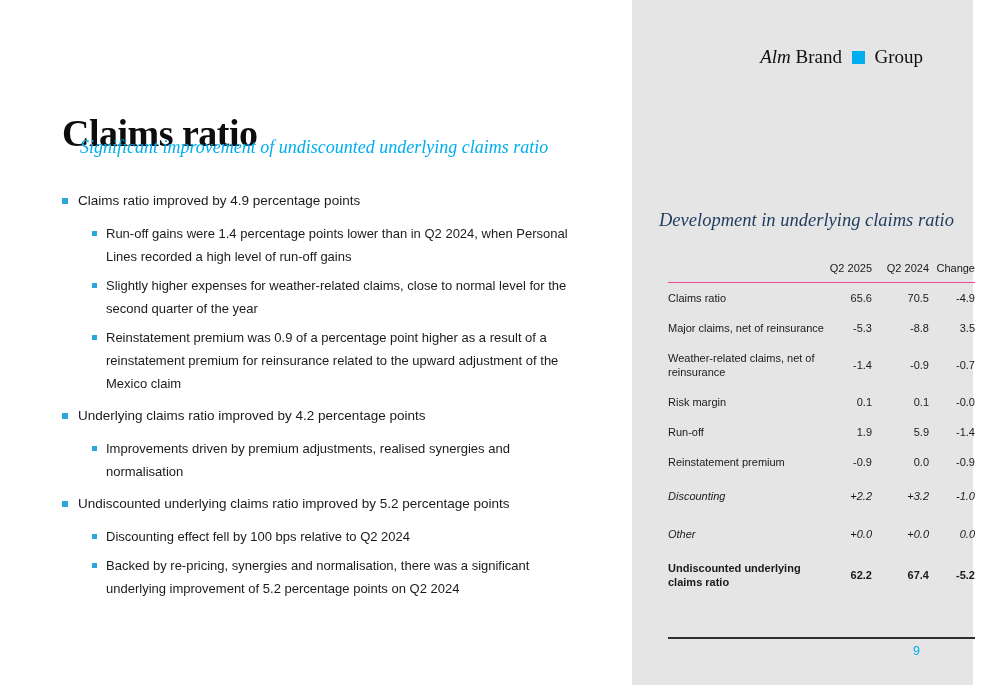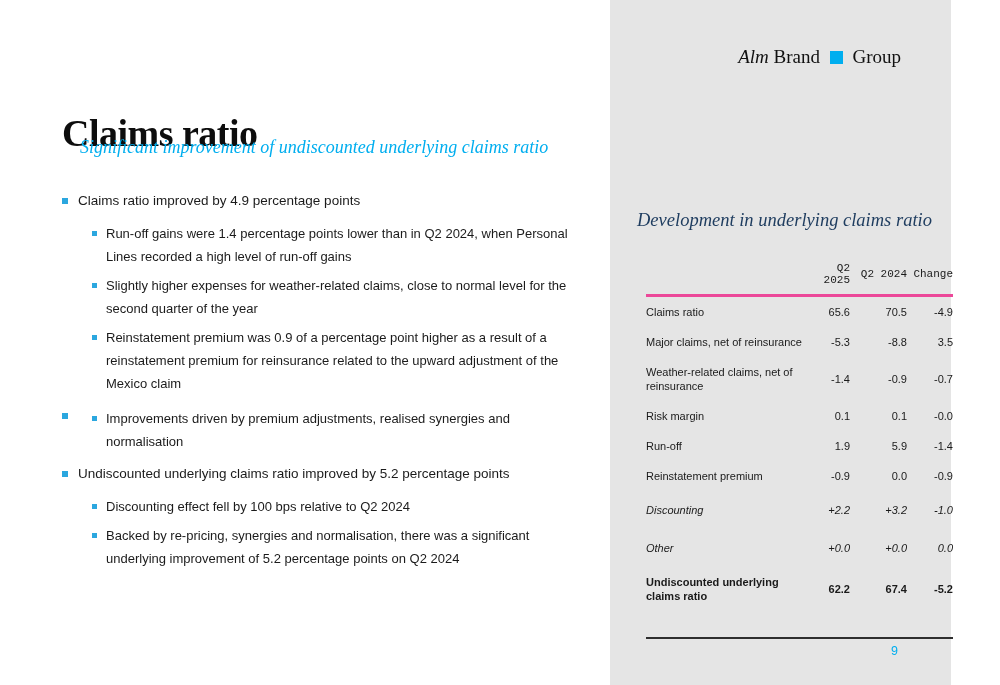--- a/index.html
+++ b/index.html
@@ -19,33 +19,33 @@
   .l1 > li{position:relative;padding-left:16px;margin:0 0 12px 0;
            font-size:13.5px;line-height:18px;color:#1b1b1b;}
   .l2{margin:12px 0 12px 14px;}
   .l2 > li{position:relative;padding-left:14px;margin:0 0 6px 0;
            font-size:13px;line-height:23px;max-width:478px;color:#1b1b1b;}
   .sq{position:absolute;left:0;background:#2BA7DF;display:block;}
   .l1 > li > .sq{width:6px;height:6px;top:6px;}
   .l2 > li > .sq{width:5px;height:5px;top:9px;}
 
   
-  .panel{position:absolute;left:610px;top:0;width:341px;height:685px;background:#E5E5E5;}
+  .panel{position:absolute;left:632px;top:0;width:341px;height:685px;background:#E5E5E5;}
   .logo{position:absolute;right:50px;top:46px;
         font-family:"Liberation Serif",serif;font-size:19px;color:#111;white-space:nowrap;}
   .logo .alm{font-style:italic;}
   .logo .lsq{display:inline-block;width:13px;height:13px;background:#00AEEF;
              margin:0 5px;vertical-align:-1px;}
   .panel-title{position:absolute;left:27px;top:210px;
                font-family:"Liberation Serif",serif;font-style:italic;
                font-size:18.5px;color:#1E3C5F;}
 
   .ctable{position:absolute;left:36px;top:262px;width:307px;font-size:11px;color:#1a1a1a;}
   .trow{display:flex;align-items:center;padding:8px 0;}
-  .thead{padding:0 0 8px 0;border-bottom:3px solid #ec4899;align-items:center;font-family:Liberation Mono, monospace;}
+  .thead{padding:0 0 8px 0;border-bottom:1px solid #ec4899;align-items:flex-start;}
   .tlabel{flex:1;line-height:14px;}
   .tnum{width:45px;text-align:right;}
   .tnum.c2{width:57px;}
   .tnum.c3{width:46px;}
   .trow.bold{font-weight:bold;}
   .trow.gap{padding:12px 0;font-style:italic;}
   .brule{position:absolute;left:36px;top:637px;width:307px;height:2px;background:#2e2e2e;}
   .pageno{position:absolute;right:53px;top:644px;font-size:12.5px;color:#00AEEF;}
 </style>
 </head>
@@ -70,20 +70,21 @@
           <span>Slightly higher expenses for weather-related claims, close to normal level for the second quarter of the year</span>
         </li>
         <li>
           <span class="sq"></span>
           <span>Reinstatement premium was 0.9 of a percentage point higher as a result of a reinstatement premium for reinsurance related to the upward adjustment of the Mexico claim</span>
         </li>
       </ul>
     </li>
     <li>
       <span class="sq"></span>
+      <span>Underlying claims ratio improved by 4.2 percentage points</span>
       <ul class="l2">
         <li>
           <span class="sq"></span>
           <span>Improvements driven by premium adjustments, realised synergies and normalisation</span>
         </li>
       </ul>
     </li>
     <li>
       <span class="sq"></span>
       <span>Undiscounted underlying claims ratio improved by 5.2 percentage points</span>

